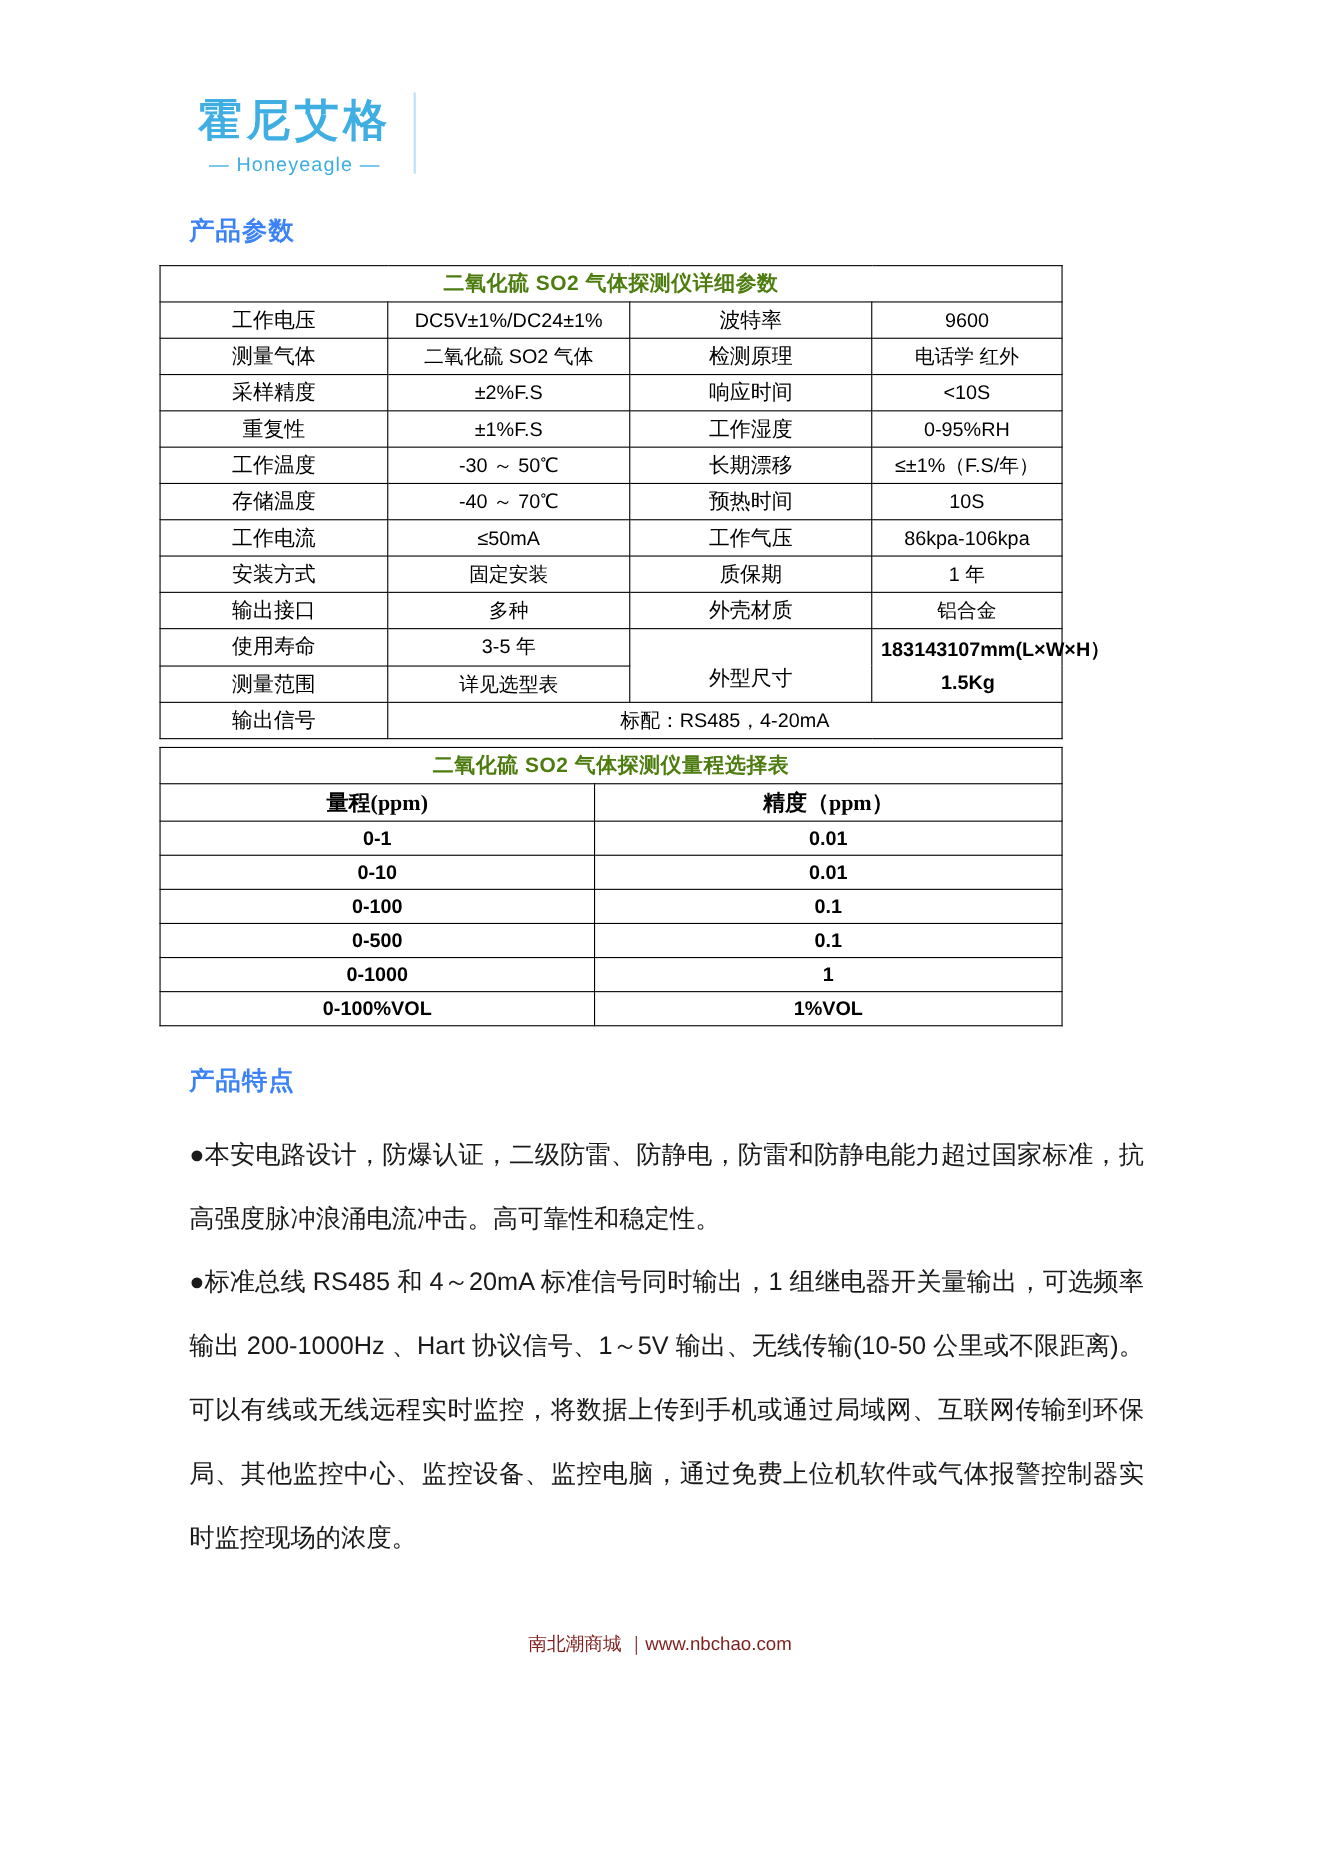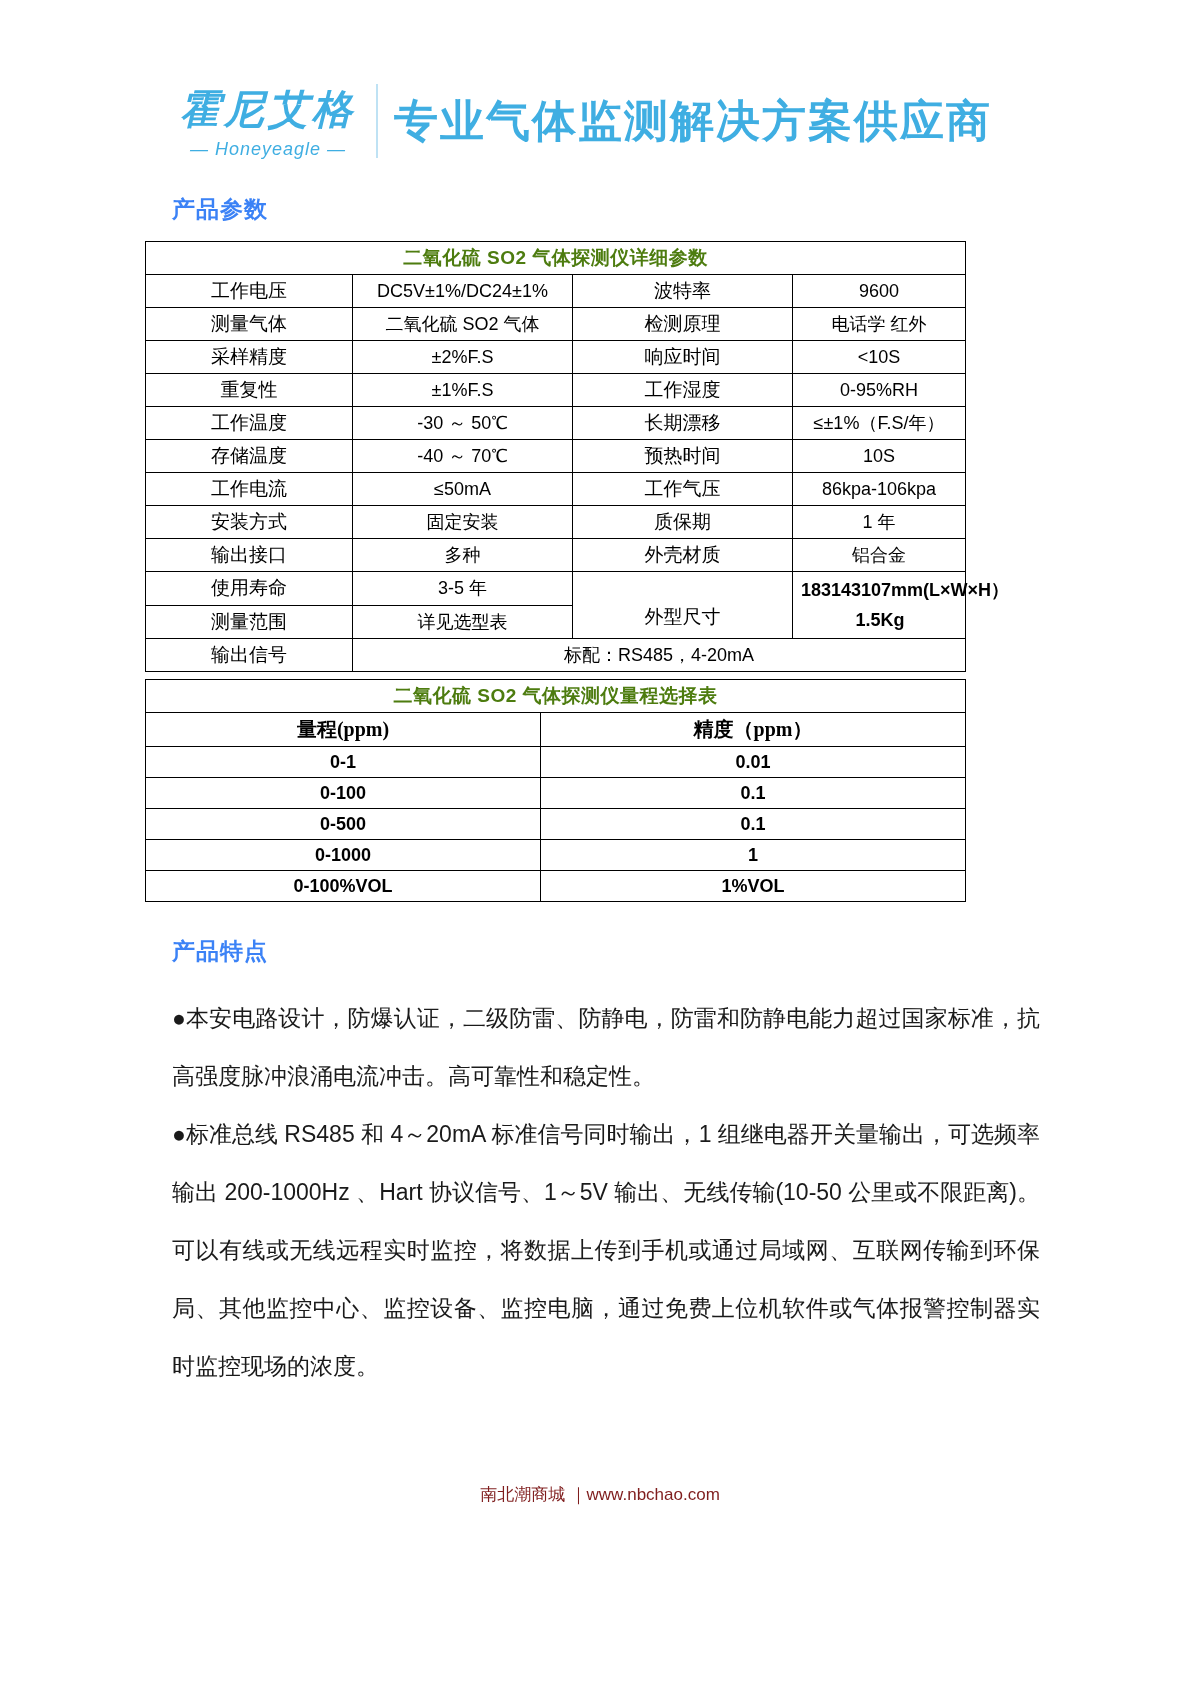--- a/index.html
+++ b/index.html
@@ -8,21 +8,21 @@
     width: 1200px;
     height: 1697px;
     font-family: "Liberation Sans", sans-serif;
     color: #000;
     overflow: hidden;
   }
   .page { position: relative; width: 1200px; height: 1697px; background: #fff; }
 
   
   .header { display: flex; align-items: center; padding: 82px 0 0 180px; }
-  .logo { text-align: center; font-style: italic; }
+  .logo { text-align: center; }
   .logo-name {
     font-size: 40px; font-weight: bold; color: #3FAEE2; letter-spacing: 4px;
     font-family: "Liberation Sans", sans-serif;
   }
   .logo-sub { font-size: 18px; color: #3FAEE2; margin-top: 2px; letter-spacing: 1px; }
   .logo-divider { width: 2px; height: 74px; background: #bfe2f4; margin: 0 16px 0 20px; }
   .tagline { font-size: 44px; font-weight: bold; color: #3FAEE2; letter-spacing: 2px; }
 
   
   .section-heading {
@@ -66,21 +66,20 @@
 <body>
 
 <div class="page">
 
   <div class="header">
     <div class="logo">
       <div class="logo-name">霍尼艾格</div>
       <div class="logo-sub">— Honeyeagle —</div>
     </div>
     <div class="logo-divider"></div>
-    <div class="tagline">专业气体监测解决方案供应商</div>
   </div>
 
   <h2 class="section-heading">产品参数</h2>
 
   <table class="spec-table">
     <colgroup>
         <col style="width:207px">
         <col style="width:220px">
         <col style="width:220px">
         <col style="width:173px">
@@ -171,20 +170,24 @@
       </tr>
       <tr class="range-header">
         <td>量程(ppm)</td>
         <td>精度（ppm）</td>
       </tr>
       <tr class="range-val">
         <td>0-1</td>
         <td>0.01</td>
       </tr>
       <tr class="range-val">
+        <td>0-10</td>
+        <td>0.01</td>
+      </tr>
+      <tr class="range-val">
         <td>0-100</td>
         <td>0.1</td>
       </tr>
       <tr class="range-val">
         <td>0-500</td>
         <td>0.1</td>
       </tr>
       <tr class="range-val">
         <td>0-1000</td>
         <td>1</td>

